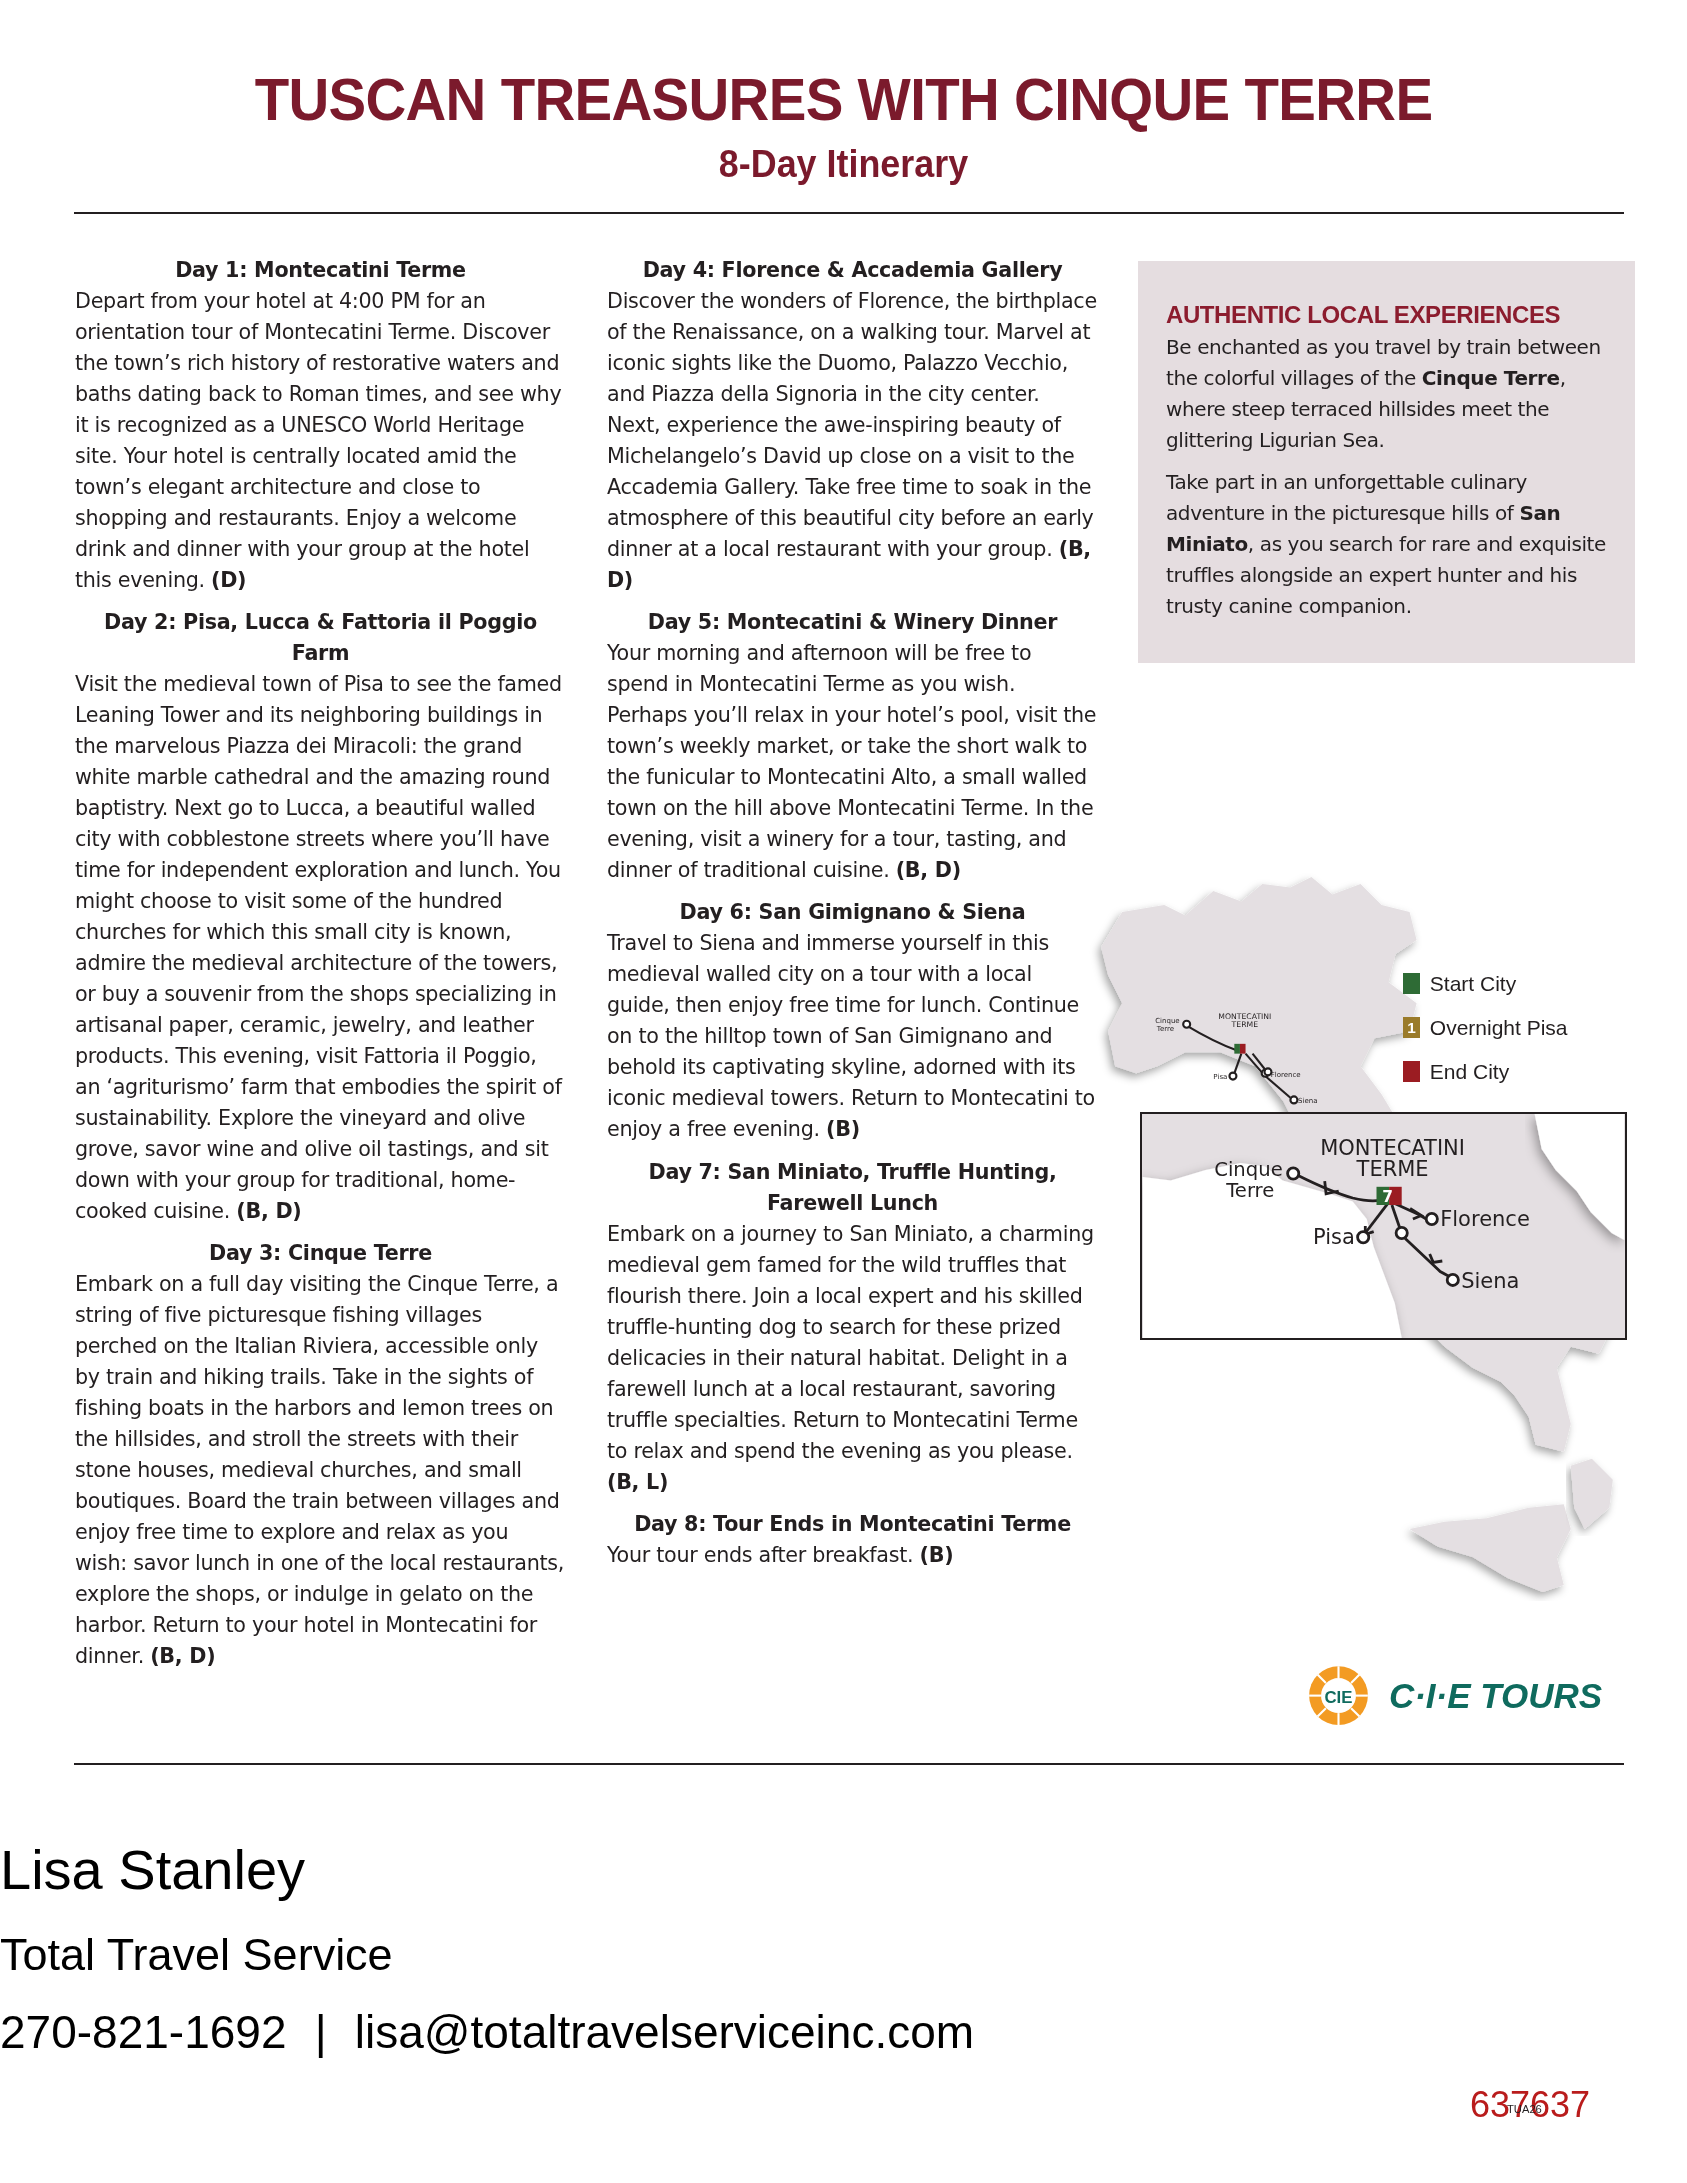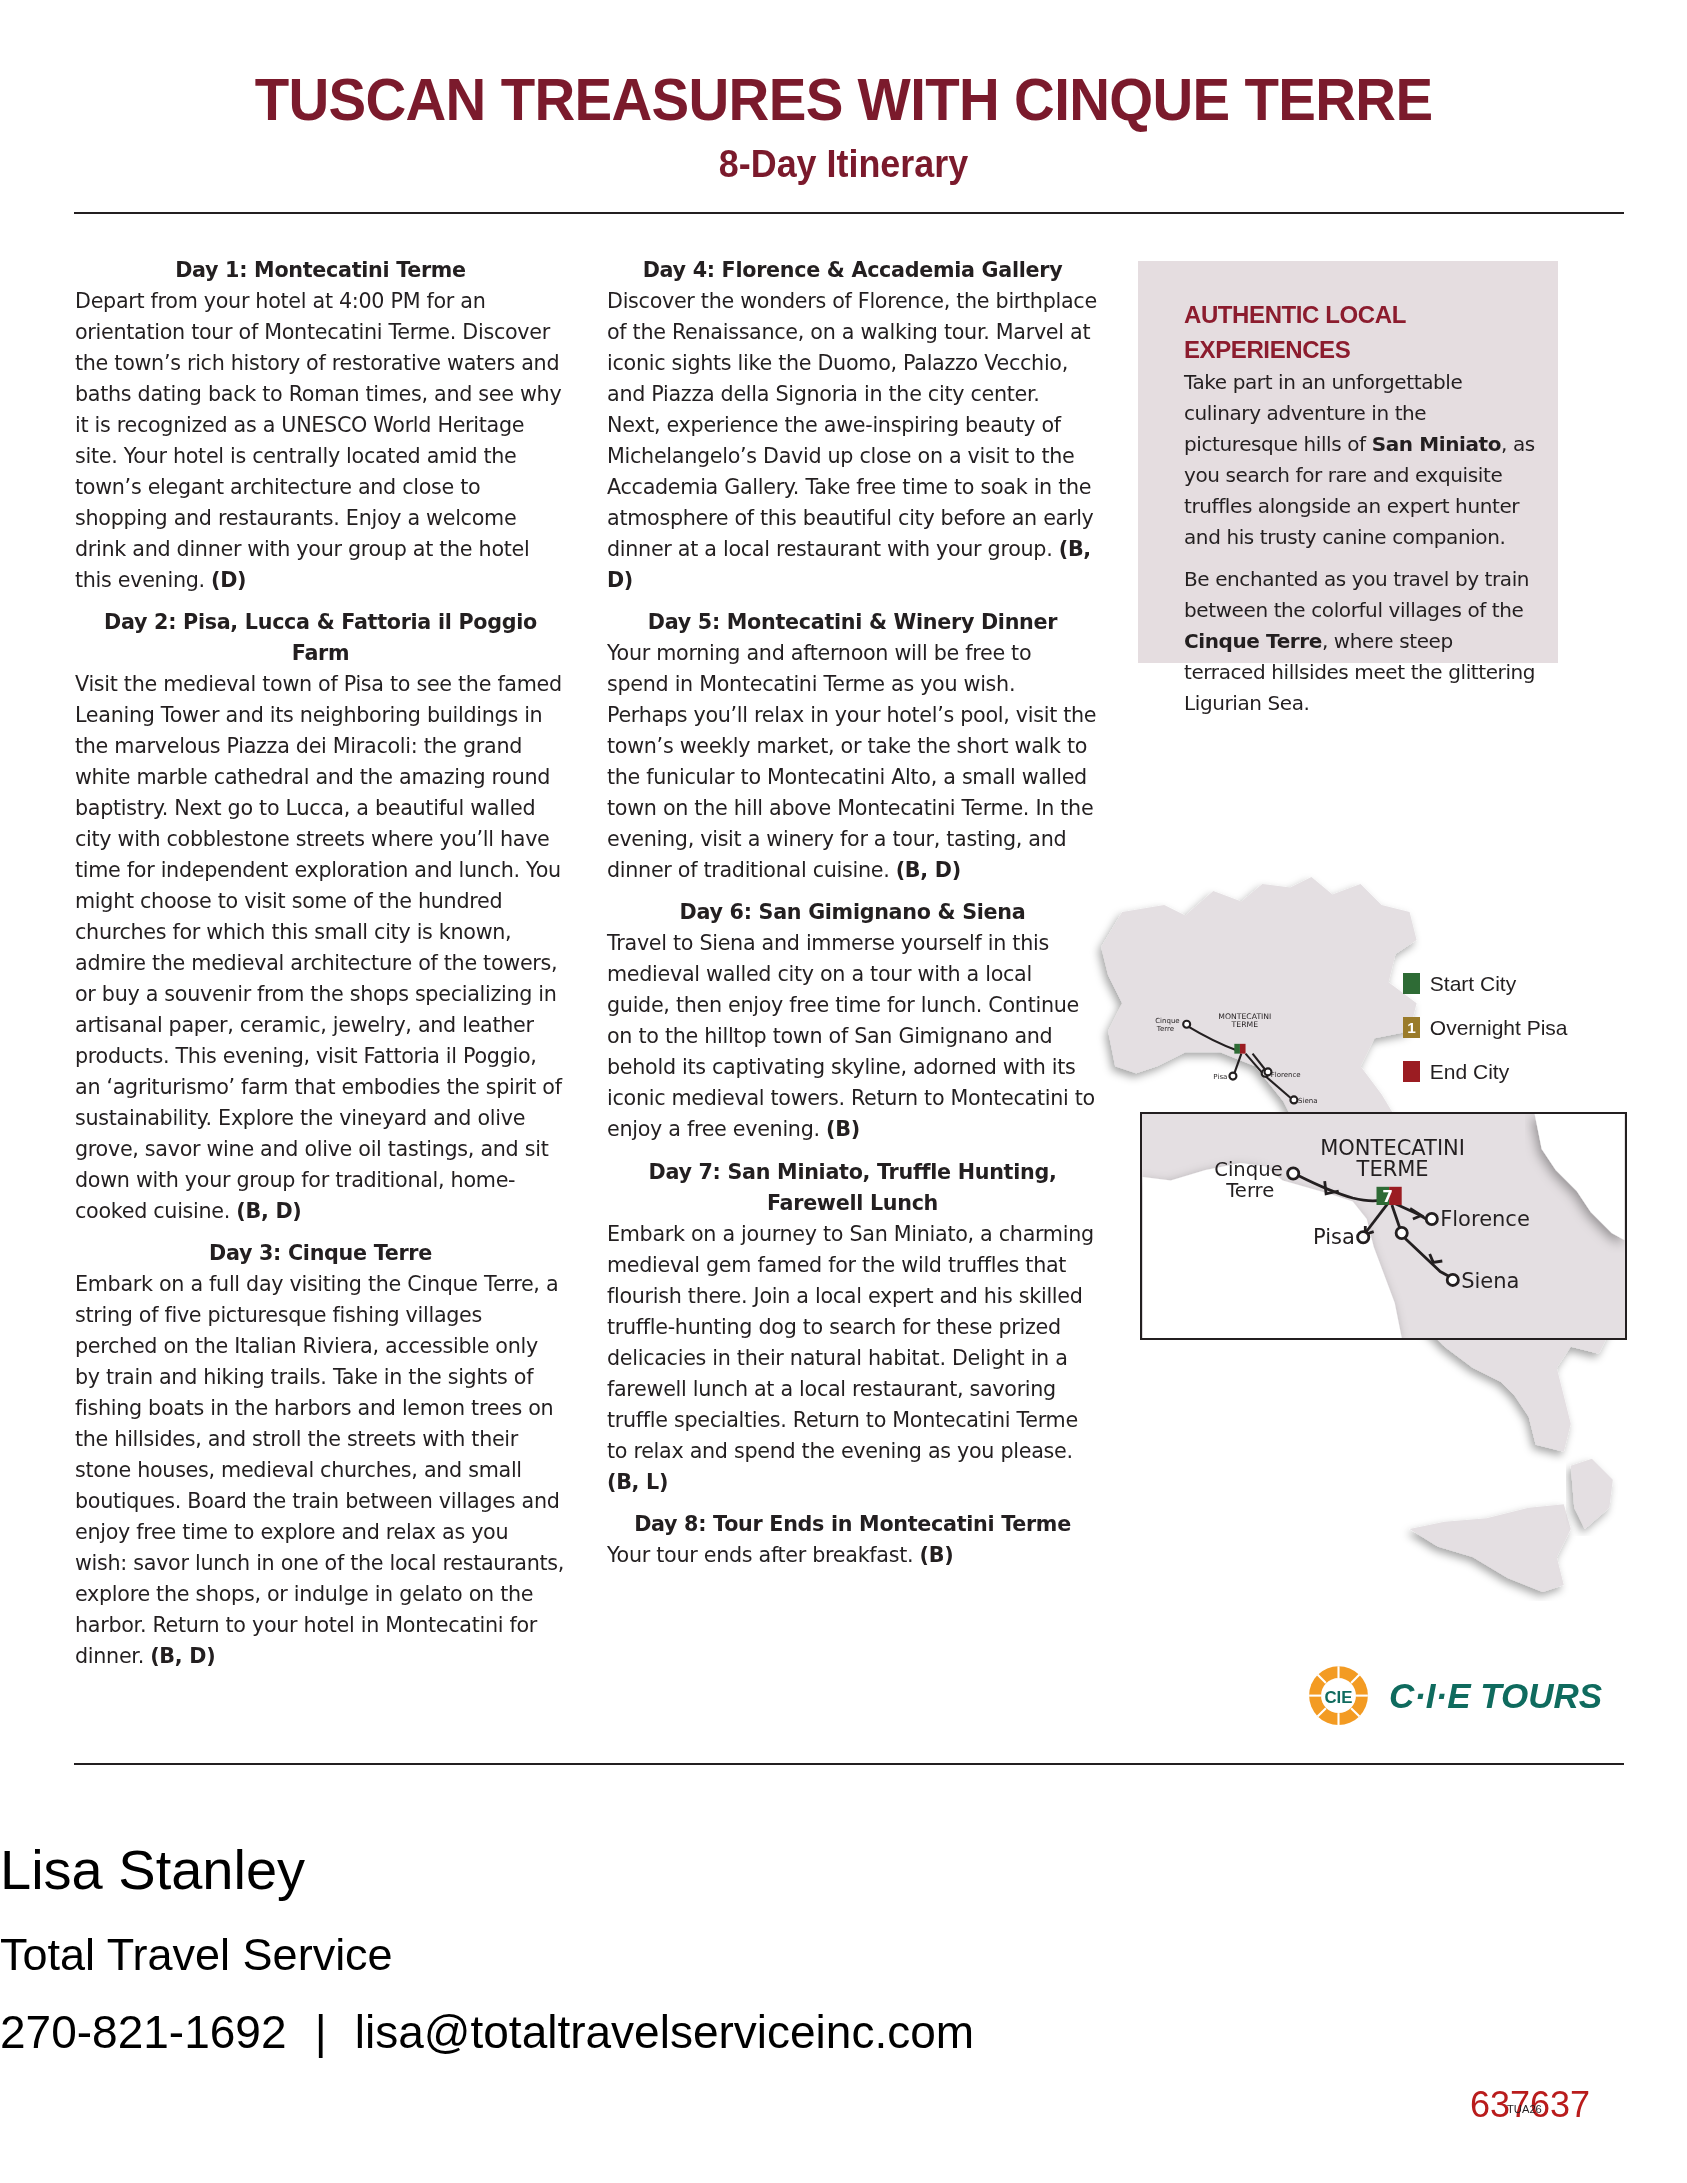--- a/index.html
+++ b/index.html
@@ -8,21 +8,21 @@
   #title { left:0; width:1687px; top:65px; text-align:center; font-family:"Liberation Sans", sans-serif; font-weight:bold; font-size:60px; color:#7b1a2c; letter-spacing:-0.7px; transform:scaleX(0.94); transform-origin:center; line-height:70px; }
   #subtitle { left:0; width:1687px; top:139px; text-align:center; font-family:"Liberation Sans", sans-serif; font-weight:bold; font-size:39px; color:#7b1a2c; line-height:49px; transform:scaleX(0.92); transform-origin:center; }
   .rule { height:2.1px; background:#231f20; left:74px; width:1550px; }
   .col { font-family:"DejaVu Sans", sans-serif; font-size:20.7px; line-height:31px; color:#231f20; letter-spacing:-0.3px; }
   .col .day { margin-bottom:11.2px; }
   .col .day-title { font-weight:bold; display:block;text-align:center; }
   .col .day-body { display:block; }
   .col .meals { font-weight:bold; }
   #col1 { left:75px; top:255px; width:491px; }
   #col2 { left:607px; top:255px; width:491px; }
-  #sidebar { left:1138px; top:261px; width:420px; height:402px; background:#e5dde0; box-sizing:border-box; padding:36px 21px 0 46px; }
+  #sidebar { left:1138px; top:261px; width:497px; height:402px; background:#e5dde0; box-sizing:border-box; padding:36px 21px 0 28px; }
   #sidebar .sb-head { font-family:"Liberation Sans", sans-serif; font-weight:bold; font-size:24px; color:#8c1c2e; line-height:35px; letter-spacing:-0.4px; }
   #sidebar p { margin:0 0 11.2px 0; font-family:"DejaVu Sans", sans-serif; font-size:20px; line-height:31px; color:#231f20; letter-spacing:-0.4px; }
   #sidebar b { font-weight:bold; }
   #map { left:1080px; top:863px; width:561px; height:757px; }
   #inset { left:1140px; top:1112px; width:483px; height:224px; border:2.1px solid #231f20; background:#e4dfe2; overflow:hidden; }
   .legend-item { font-family:"Liberation Sans", sans-serif; font-size:21px; color:#231f20; line-height:25px; display:flex; align-items:center;margin-top:19px; }
   .legend-swatch { width:17px; height:21px; margin-right:9.8px; display:inline-flex; align-items:center; justify-content:center; color:#fff; font-size:15.4px; font-weight:bold; }
   #logo { left:1303px; top:1662px; width:323px; height:70px; }
   .footer-line { left:0; width:1687px; text-align:left; font-family:"Liberation Sans", sans-serif; color:#000; }
   #agent-name { top:1838px; font-size:56px; line-height:63px; }
@@ -72,22 +72,22 @@
     <span class="day-body"><span>Embark on a journey to San Miniato, a charming medieval gem famed for the wild truffles that flourish there. Join a local expert and his skilled truffle-hunting dog to search for these prized delicacies in their natural habitat. Delight in a farewell lunch at a local restaurant, savoring truffle specialties. Return to Montecatini Terme to relax and spend the evening as you please.</span> <span class="meals">(B, L)</span></span>
   </div>
   <div class="day">
     <span class="day-title">Day 8: Tour Ends in Montecatini Terme</span>
     <span class="day-body"><span>Your tour ends after breakfast.</span> <span class="meals">(B)</span></span>
   </div>
 </div>
 
 <div id="sidebar" class="abs">
   <div class="sb-head">AUTHENTIC LOCAL EXPERIENCES</div>
+  <p><span>Be enchanted as you travel by train between the colorful villages of the </span><b>Cinque Terre</b><span>, where steep terraced hillsides meet the glittering Ligurian Sea.</span></p>
   <p><span>Take part in an unforgettable culinary adventure in the picturesque hills of </span><b>San Miniato</b><span>, as you search for rare and exquisite truffles alongside an expert hunter and his trusty canine companion.</span></p>
-  <p><span>Be enchanted as you travel by train between the colorful villages of the </span><b>Cinque Terre</b><span>, where steep terraced hillsides meet the glittering Ligurian Sea.</span></p>
 </div>
 
 <svg id="map" class="abs" viewBox="0 0 800 1080">
   <defs>
     <filter id="shadow" x="-10%" y="-10%" width="120%" height="120%">
       <feDropShadow dx="-4" dy="6" stdDeviation="6" flood-color="#000" flood-opacity="0.35"></feDropShadow>
     </filter>
   </defs>
 
   <path filter="url(#shadow)" fill="#e4dfe2" d="M60,70 L120,60 L150,75 L190,40 L230,55 L260,30 L300,35 L330,20 L360,45 L400,30 L430,60 L470,70 L480,110 L450,130 L440,170 L480,200 L470,240 L420,250 L400,290 L430,330 L460,380 L500,430 L540,470 L580,500 L620,540 L680,580 L740,620 L760,660 L740,700 L700,690 L680,720 L690,760 L700,800 L690,840 L650,830 L640,790 L620,760 L600,740 L560,720 L520,690 L480,650 L440,600 L400,560 L380,520 L360,480 L340,440 L320,400 L290,340 L250,290 L200,270 L150,270 L110,290 L80,300 L50,290 L40,240 L60,200 L40,160 L30,120 Z"></path>

